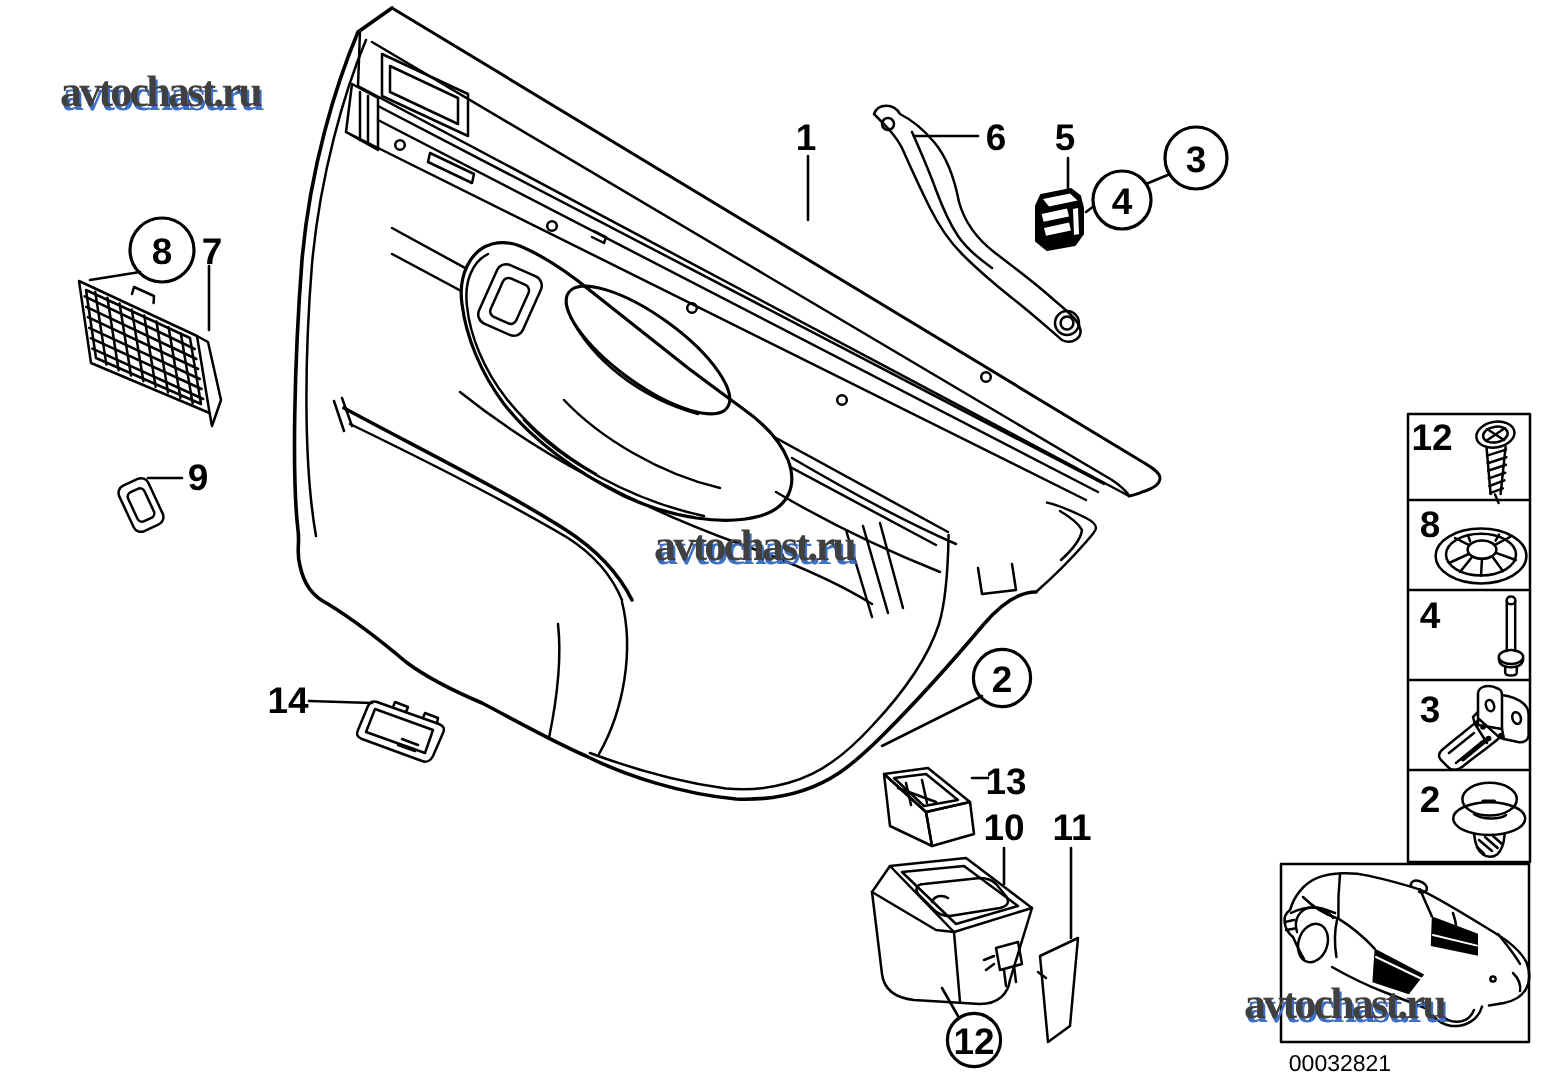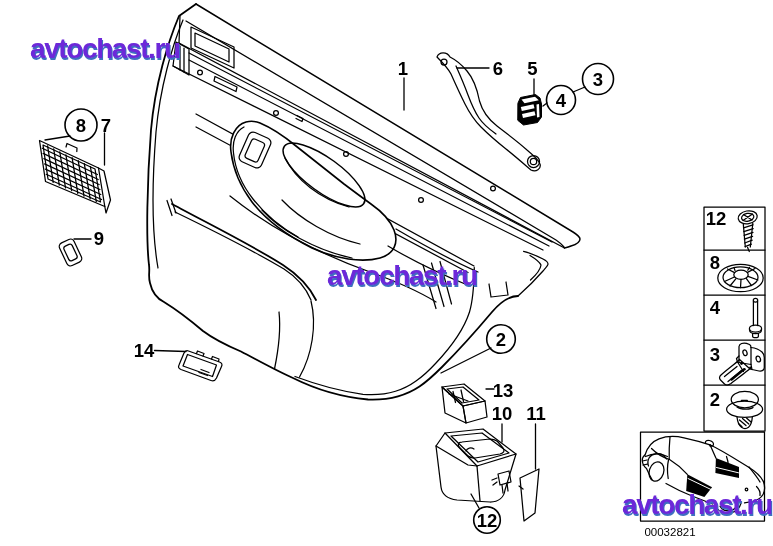--- a/index.html
+++ b/index.html
@@ -1,15 +1,15 @@
 <!DOCTYPE html>
 <html><head><meta charset="utf-8">
 <style>
 html,body{margin:0;padding:0;background:#fff;width:773px;height:546px;overflow:hidden;position:relative}
-.wm{position:absolute;font-family:Liberation Sans, sans-serif;font-size:28px;font-weight:bold;color:#6d28d9;text-shadow:1px 2px 0 #3e6fc0;letter-spacing:-1.4px;white-space:nowrap}
+.wm{position:absolute;font-family:Liberation Serif, serif;font-size:22px;font-weight:bold;color:#404040;text-shadow:1px 2px 0 #3e6fc0;letter-spacing:-1.4px;white-space:nowrap}
 svg{position:absolute;left:0;top:0}
 text{font-family:"Liberation Sans",sans-serif;font-weight:bold}
 </style></head>
 <body>
 <svg width="773" height="546" viewBox="0 0 773 546" fill="none" stroke="#000" stroke-width="1.25" stroke-linecap="round" stroke-linejoin="round">
 
 <g id="panel">
 
 <path stroke-width="1.8" d="M196,4 L179,16 C168,42 155,84 151,130 C147,182 146,240 149,265 C150,272 148,276 150,283 C152,292 156,298 164,302 C177,310 190,320 203,331 C215,340 228,346 241,351.5 C261,362 277,371 293,378 C313,388 341,397 368,399.5 C392,400.5 409,393.5 419.5,386.5 C427,381.5 434,375 442,367 C458,351 476,331 492,312 C501,301.5 510,296 518,296"></path>
 

